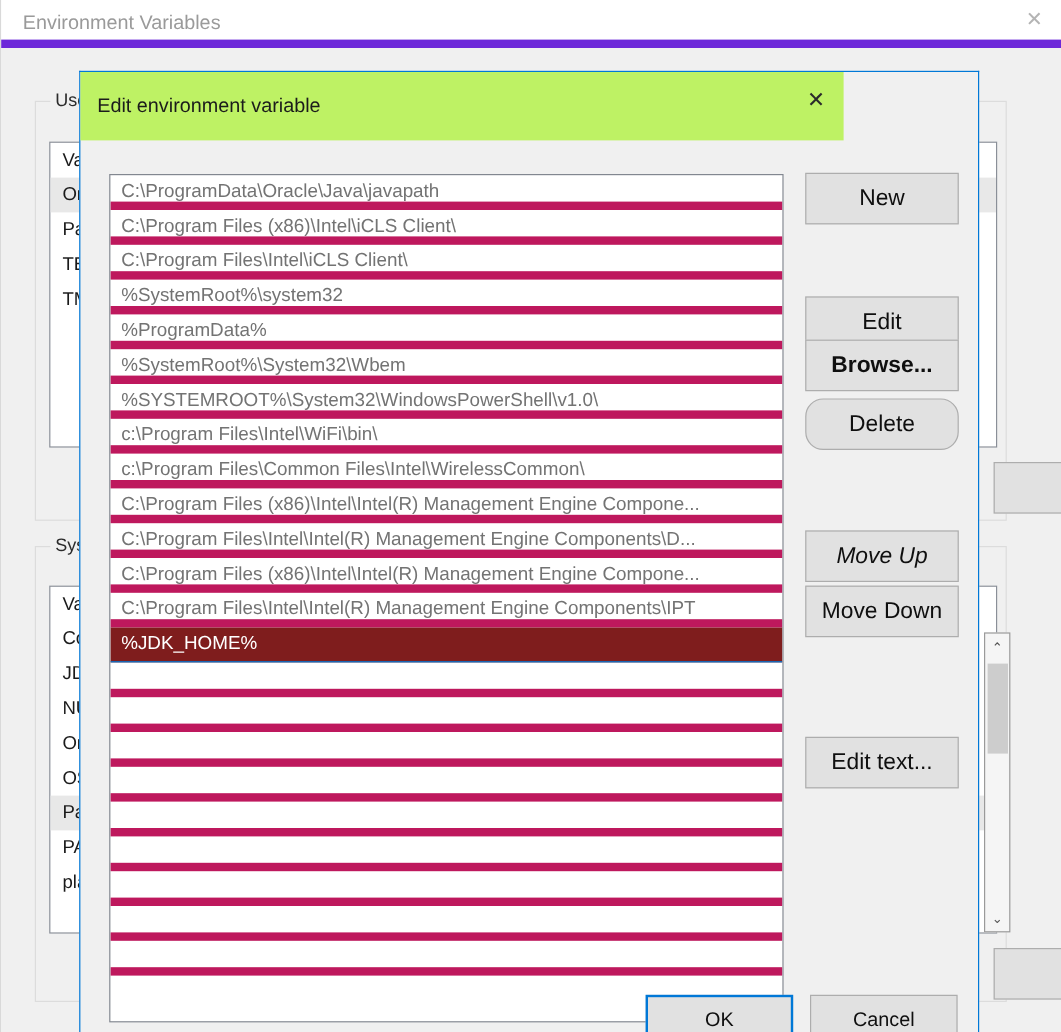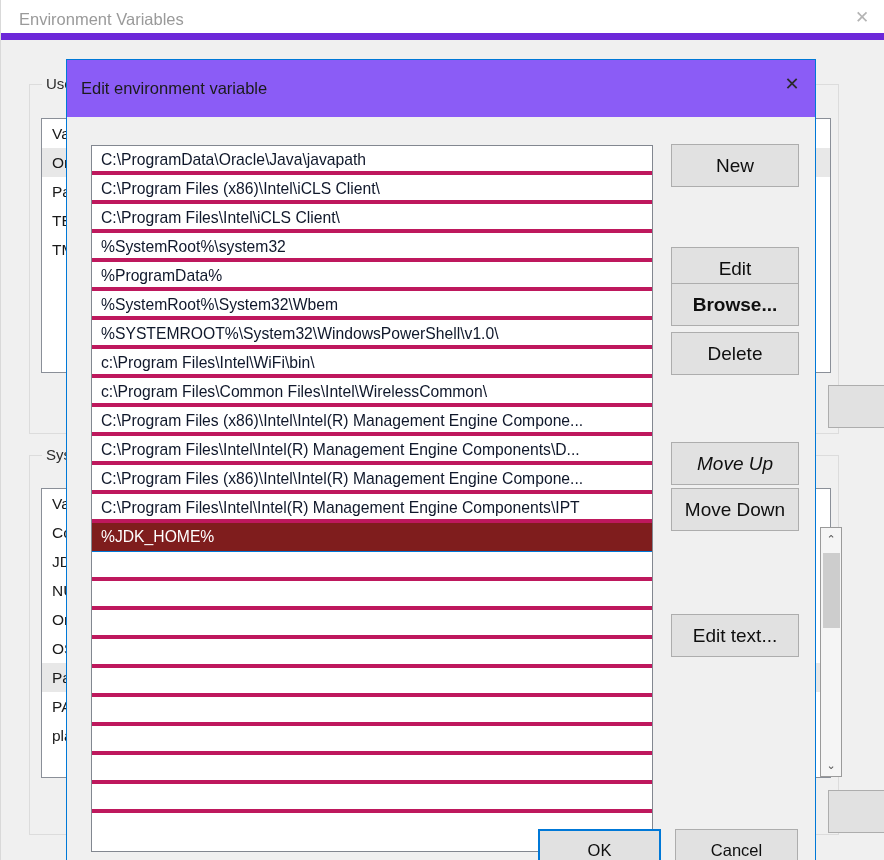--- a/index.html
+++ b/index.html
@@ -109,22 +109,22 @@
     position: absolute;
     left: 66px; top: 59px;
     width: 750px; height: 812px;
     background: #f0f0f0;
     border: 1px solid #0078d7;
     border-bottom: none;
   }
   #dialog-titlebar {
     position: absolute;
     left: 0; top: 0;
-    width: 748px; height: 57px;
-    background: #8b5cf6;
+    width: 636px; height: 57px;
+    background: #bef264;
     padding-left: 27px;
   }
   #dialog-title {
     position: absolute;
     left: 14px; top: 19px;
     font-size: 16.5px;
     color: #1b1b1b;
     white-space: nowrap;
   }
   #dialog-close {
@@ -144,24 +144,24 @@
     width: 562px; height: 707px;
     background: #ffffff;
     border: 1px solid #828790;
     overflow: hidden;
   }
   .path-row {
     height: 29px;
     line-height: 28px;
     padding-left: 9px;
     font-size: 15.7px;
-    color: #0f172a;
-    white-space: nowrap;
-    overflow: hidden;
-    border-bottom: 4px solid #be185d;
+    color: #737373;
+    white-space: nowrap;
+    overflow: hidden;
+    border-bottom: 7px solid #be185d;
   }
   .path-row.selected {
     background: #7f1d1d;
     color: #ffffff;
     border-bottom: 1px solid #0078d7;
   }
 
   
   .dlg-button {
     position: absolute;
@@ -278,20 +278,20 @@
     <div class="path-row"></div>
     <div class="path-row"></div>
     <div class="path-row"></div>
     <div class="path-row"></div>
     <div class="path-row"></div>
   </div>
 
   <div class="dlg-button" style="top:84px;">New</div>
   <div class="dlg-button" style="top:147px;margin-top:40px;">Edit</div>
   <div class="dlg-button" style="top:223px;font-weight:bold;">Browse...</div>
-  <div class="dlg-button" style="top:272px;">Delete</div>
+  <div class="dlg-button" style="top:272px;border-radius:15px;">Delete</div>
   <div class="dlg-button" style="top:382px;font-style:italic;">Move Up</div>
   <div class="dlg-button" style="top:428px;">Move Down</div>
   <div class="dlg-button" style="top:522px;margin-top:32px;">Edit text...</div>
 
   <div class="bottom-button" id="btn-ok">OK</div>
   <div class="bottom-button" id="btn-cancel">Cancel</div>
 </div>
 
 </body></html>

